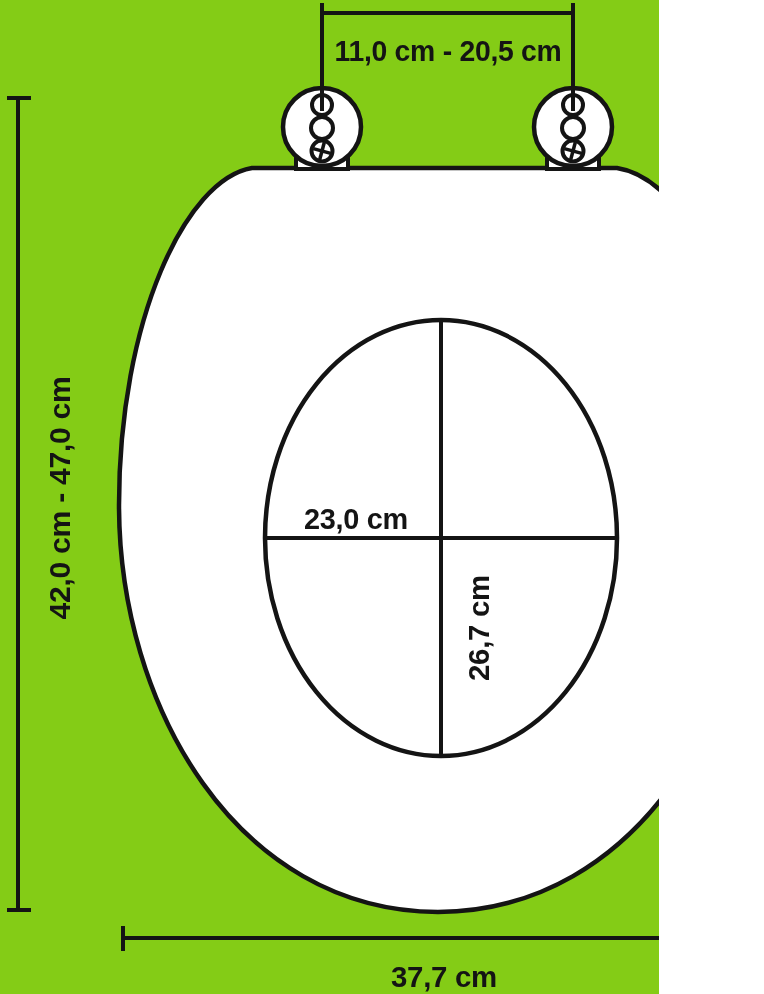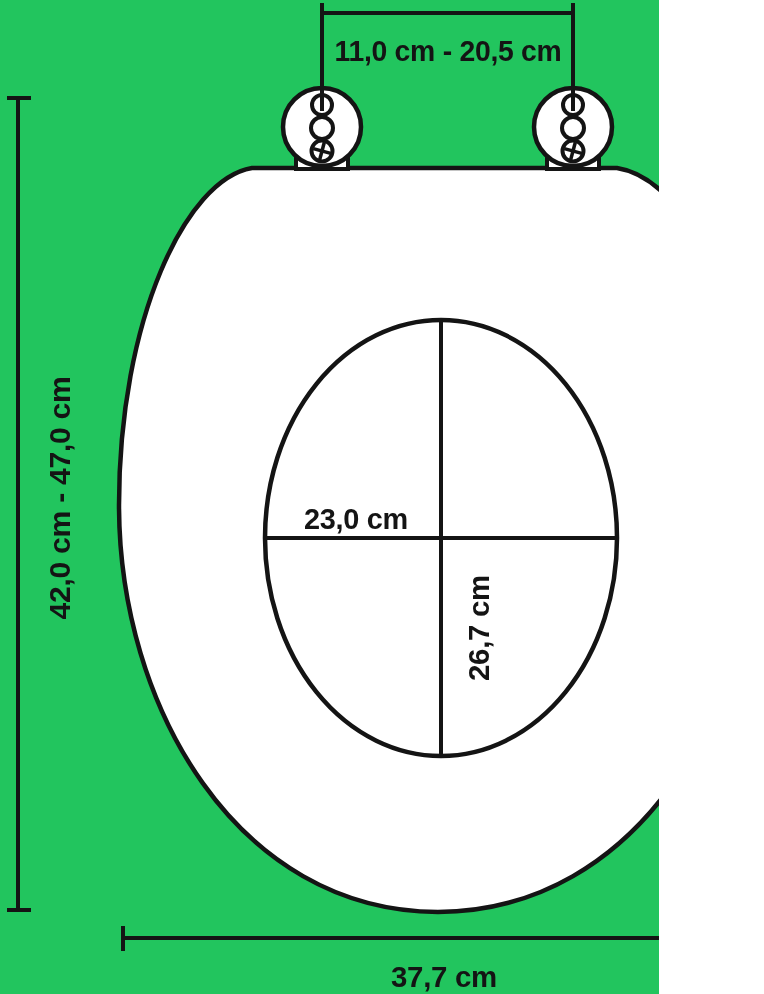--- a/index.html
+++ b/index.html
@@ -4,21 +4,21 @@
 <style>
   html, body {
     margin: 0;
     padding: 0;
     background: #ffffff;
   }
   .stage {
     position: relative;
     width: 659px;
     height: 994px;
-    background: #22c55e;
+    background: #84cc16;
     overflow: hidden;
   }
   svg { display: block; }
   .ln {
     stroke: #141414;
     stroke-width: 4;
     fill: none;
     stroke-linecap: butt;
   }
   .thick { stroke-width: 4.5; }

